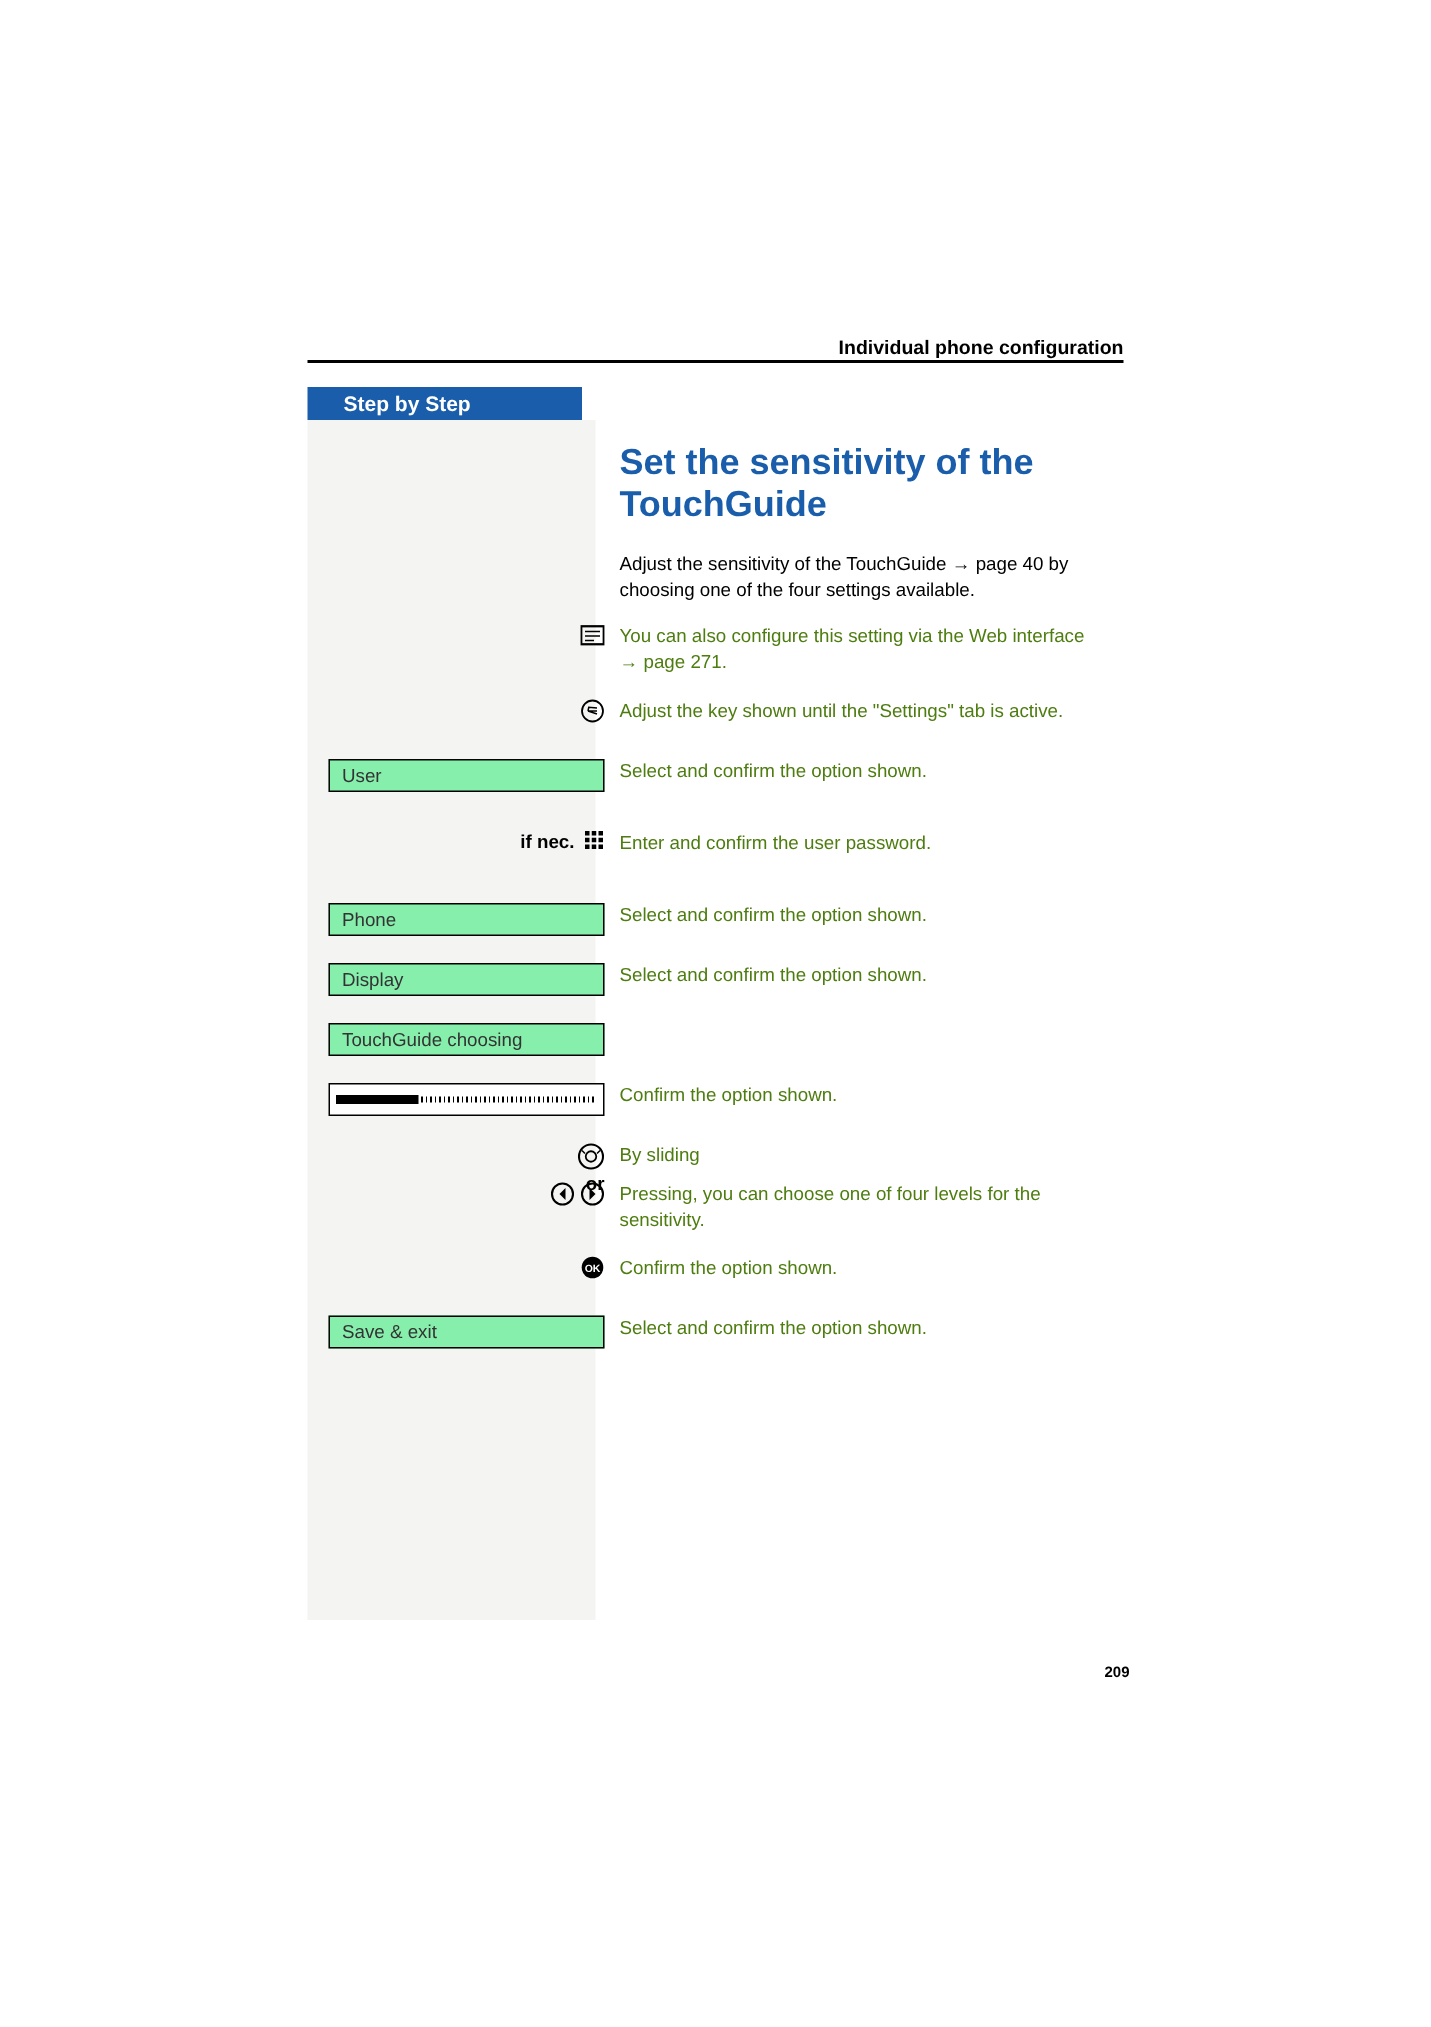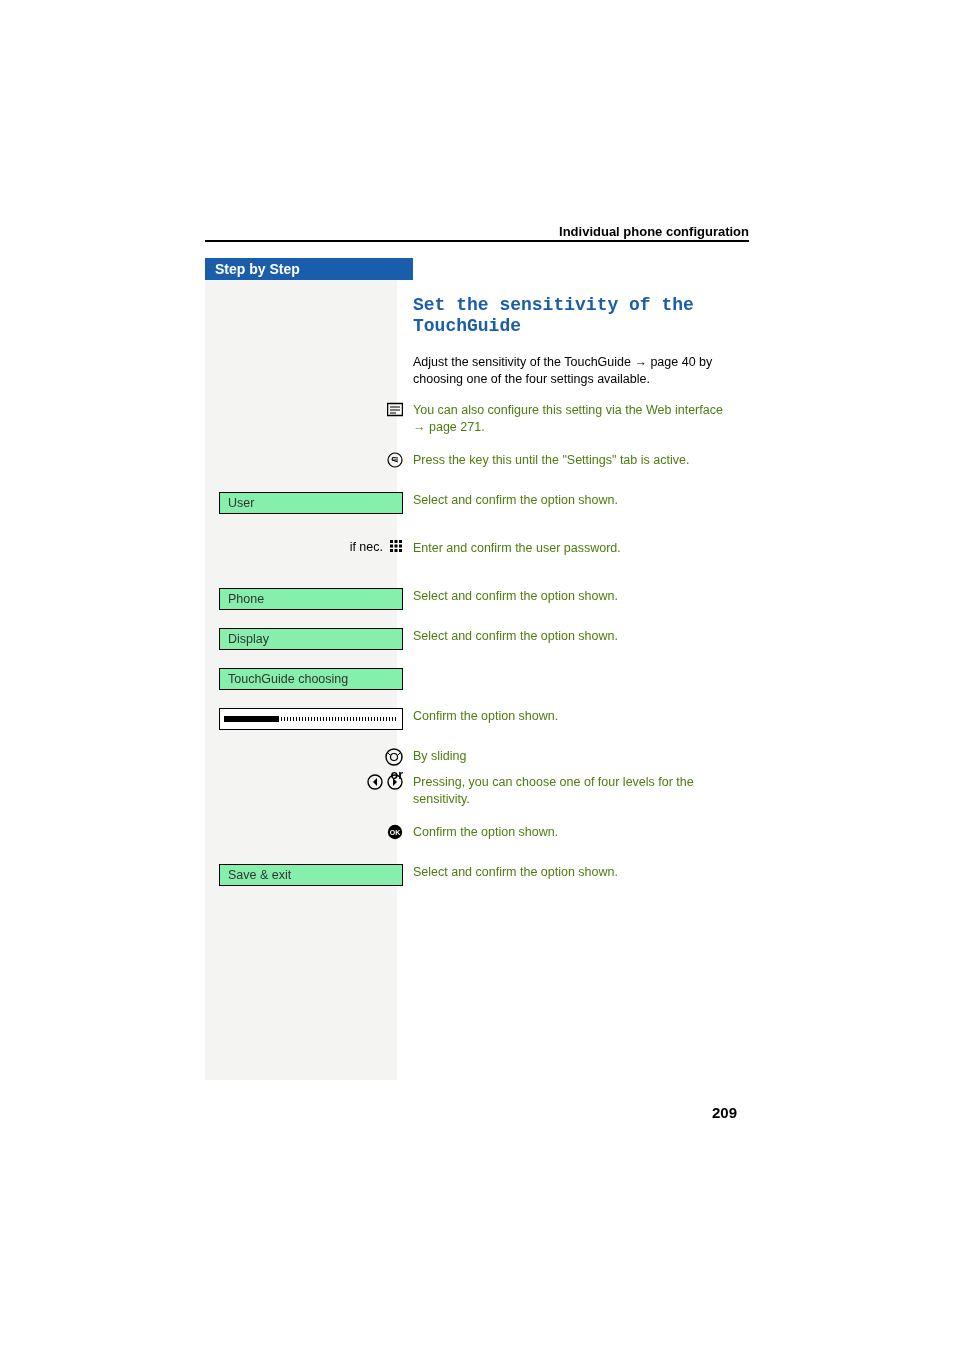--- a/index.html
+++ b/index.html
@@ -1,37 +1,37 @@
 <!DOCTYPE html>
 <html><head>
 <meta charset="utf-8">
 <style>
   * { box-sizing: border-box; margin: 0; padding: 0; }
   html, body { width: 954px; height: 1351px; background: #ffffff; font-family: Arial, Helvetica, sans-serif; }
   .page { width: 954px; height: 1351px; position: relative; padding: 0; }
   .header-label { position: absolute; top: 224px; right: 205px; font-size: 13px; font-weight: bold; color: #000; }
   .header-rule { position: absolute; top: 240px; left: 205px; right: 205px; height: 2px; background: #000; }
-  .sidebar-banner { position: absolute; left: 205px; top: 258px; width: 208px; height: 22px; background: #1a5eab; color: #fff; font-weight: bold; font-size: 14px; padding-left: 10px; display: flex; align-items: center; }
+  .sidebar-banner { position: absolute; left: 205px; top: 258px; width: 183px; height: 22px; background: #1a5eab; color: #fff; font-weight: bold; font-size: 14px; padding-left: 24px; display: flex; align-items: center; }
   .sidebar-bg { position: absolute; left: 205px; top: 280px; width: 192px; height: 800px; background: #f4f4f2; }
   .content { position: absolute; left: 413px; top: 295px; width: 340px; }
-  .heading { color: #1a5eab; font-size: 18px; font-weight: bold; line-height: 1.15; margin-bottom: 18px; font-family: Liberation Mono, monospace; }
+  .heading { color: #1a5eab; font-size: 24px; font-weight: bold; line-height: 1.15; margin-bottom: 18px; }
   .body-text { font-size: 12.5px; color: #000; line-height: 1.35; margin-bottom: 14px; }
   .arrow { font-weight: bold; }
   .step-row { position: relative; min-height: 24px; margin-bottom: 16px; }
   .step-left { position: absolute; left: -204px; width: 194px; top: 0; display: flex; justify-content: flex-end; align-items: center; }
   .step-right { font-size: 12.5px; color: #4d7c0f; line-height: 1.35; }
   .ui-box { width: 184px; height: 22px; border: 1px solid #000; background: #86efac; display: flex; align-items: center; padding-left: 8px; font-size: 12.5px; color: #333; }
   .slider-box { width: 184px; height: 22px; border: 1px solid #000; background: #fff; position: relative; }
   .slider-track { position: absolute; left: 4px; right: 4px; top: 50%; transform: translateY(-50%); height: 4px; background: repeating-linear-gradient(to right, #000, #000 1px, #fff 1px, #fff 3px); }
   .slider-fill { position: absolute; left: 4px; top: 50%; transform: translateY(-50%); height: 6px; width: 55px; background: #000; }
   .small-icon { width: 16px; height: 16px; }
-  .ifnec { font-weight: normal; font-size: 12.5px; display: flex; align-items: center; gap: 6px; }
+  .ifnec { font-weight: bold; font-size: 12.5px; display: flex; align-items: center; gap: 6px; }
   .right-align-icons { display: flex; gap: 4px; justify-content: flex-end; width: 184px; align-items: center; }
   .or-text { font-weight: bold; font-size: 12.5px; text-align: right; width: 184px; margin-top: 2px; }
-  .page-number { position: absolute; bottom: 230px; right: 217px; font-weight: bold; font-size: 15px; text-align: center; }
+  .page-number { position: absolute; bottom: 230px; right: 201px; font-weight: bold; font-size: 10px; text-align: center; }
   svg { display: block; }
 </style>
 </head>
 <body>
 
 <div class="page">
   <div class="header-label">Individual phone configuration</div>
   <div class="header-rule"></div>
 
   <div class="sidebar-banner">
@@ -64,21 +64,21 @@
 
     <div class="step-row">
       <div class="step-left">
         <span>
           <svg class="small-icon" viewBox="0 0 16 16">
               <circle cx="8" cy="8" r="7" fill="none" stroke="#000" stroke-width="1.2"></circle>
               <path d="M5 8 L5.5 5.5 L11 6 M5 8 L11 8 M5 8 L11 10" stroke="#000" stroke-width="1" fill="none"></path>
             </svg>
         </span>
       </div>
-      <p class="step-right">Press the key this until the "Settings" tab is active.</p>
+      <p class="step-right">Adjust the key shown until the "Settings" tab is active.</p>
     </div>
 
     <div class="step-row">
       <div class="step-left">
         <div class="ui-box">User</div>
       </div>
       <p class="step-right">Select and confirm the option shown.</p>
     </div>
 
     <div class="step-row" style="margin-top:24px;">

